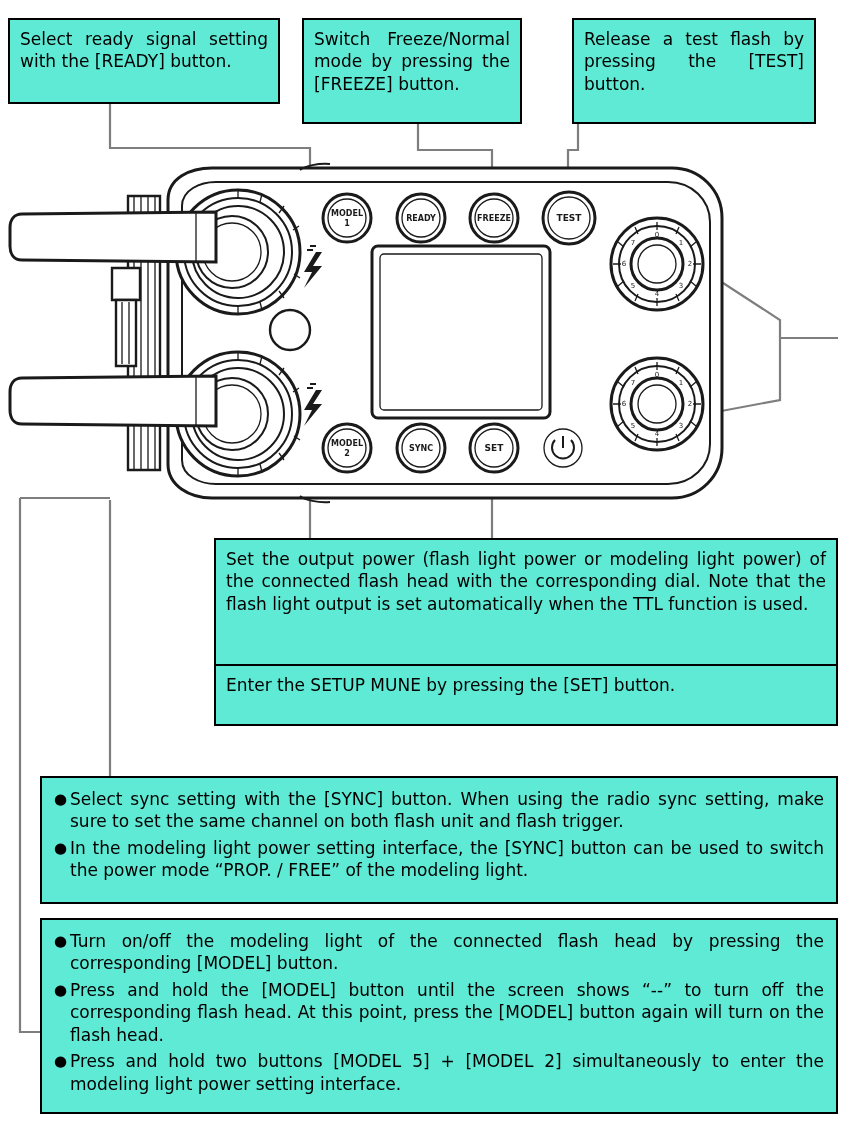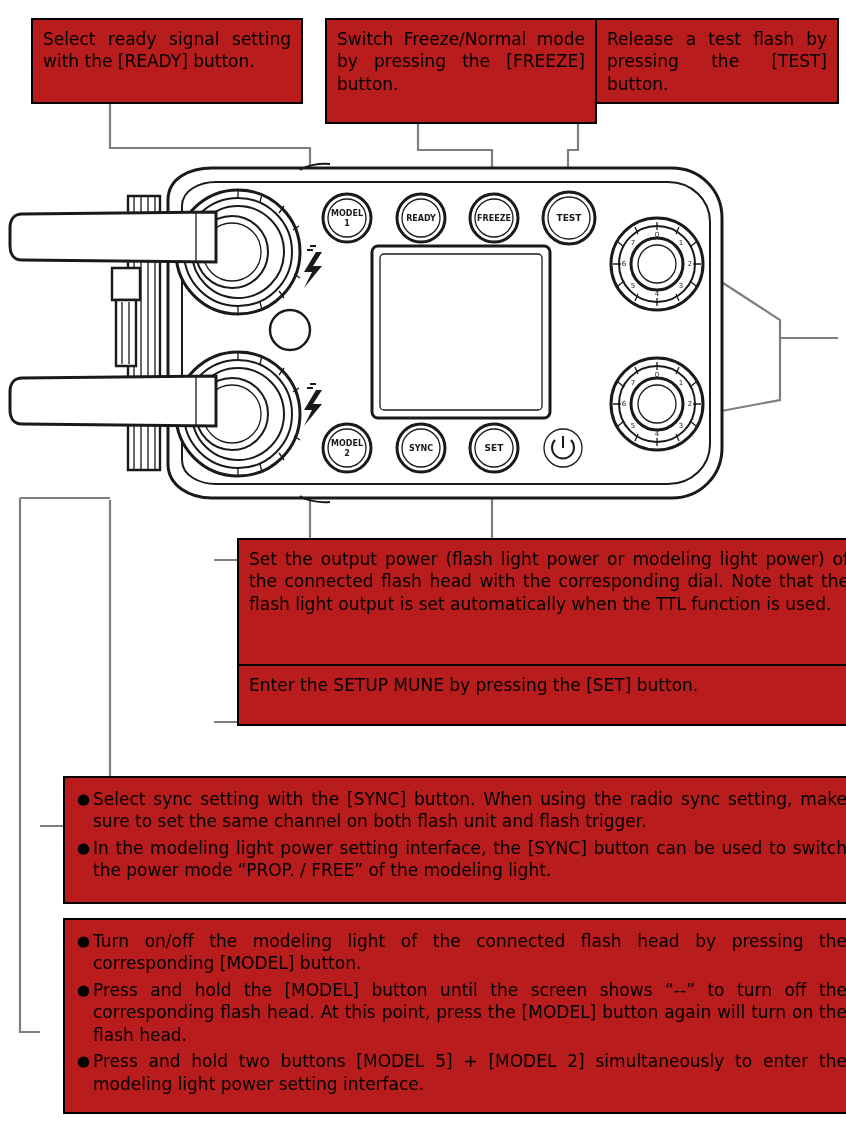--- a/index.html
+++ b/index.html
@@ -18,31 +18,30 @@
   .page {
     position: absolute;
     left: 0; top: 0;
     width: 846px;
     height: 1131px;
   }
   .callout {
     position: absolute;
     box-sizing: border-box;
     border: 2px solid #000;
-    background: #b91c1c;
+    background: #5eead4;
     padding: 8px 10px;
     font-size: 17px;
     line-height: 1.32;
     text-align: justify;
     text-justify: inter-word;
-    margin-left: 23px;
   }
   .cb-1 { left: 8px;   top: 18px;  width: 272px; height: 86px; }
-  .cb-2 { left: 302px; top: 18px;  width: 272px; height: 106px; }
-  .cb-3 { left: 572px; top: 18px;  width: 244px; height: 86px; }
+  .cb-2 { left: 302px; top: 18px;  width: 220px; height: 106px; }
+  .cb-3 { left: 572px; top: 18px;  width: 244px; height: 106px; }
   .cb-4 { left: 214px; top: 538px; width: 624px; height: 160px; }
   .cb-5 { left: 214px; top: 664px; width: 624px; height: 62px; }
   .cb-6 { left: 40px;  top: 776px; width: 798px; height: 128px; padding: 10px 12px; }
   .cb-7 { left: 40px;  top: 918px; width: 798px; height: 196px; padding: 10px 12px; }
 
   .bullet-row {
     display: flex;
     align-items: flex-start;
     margin-bottom: 4px;
   }

